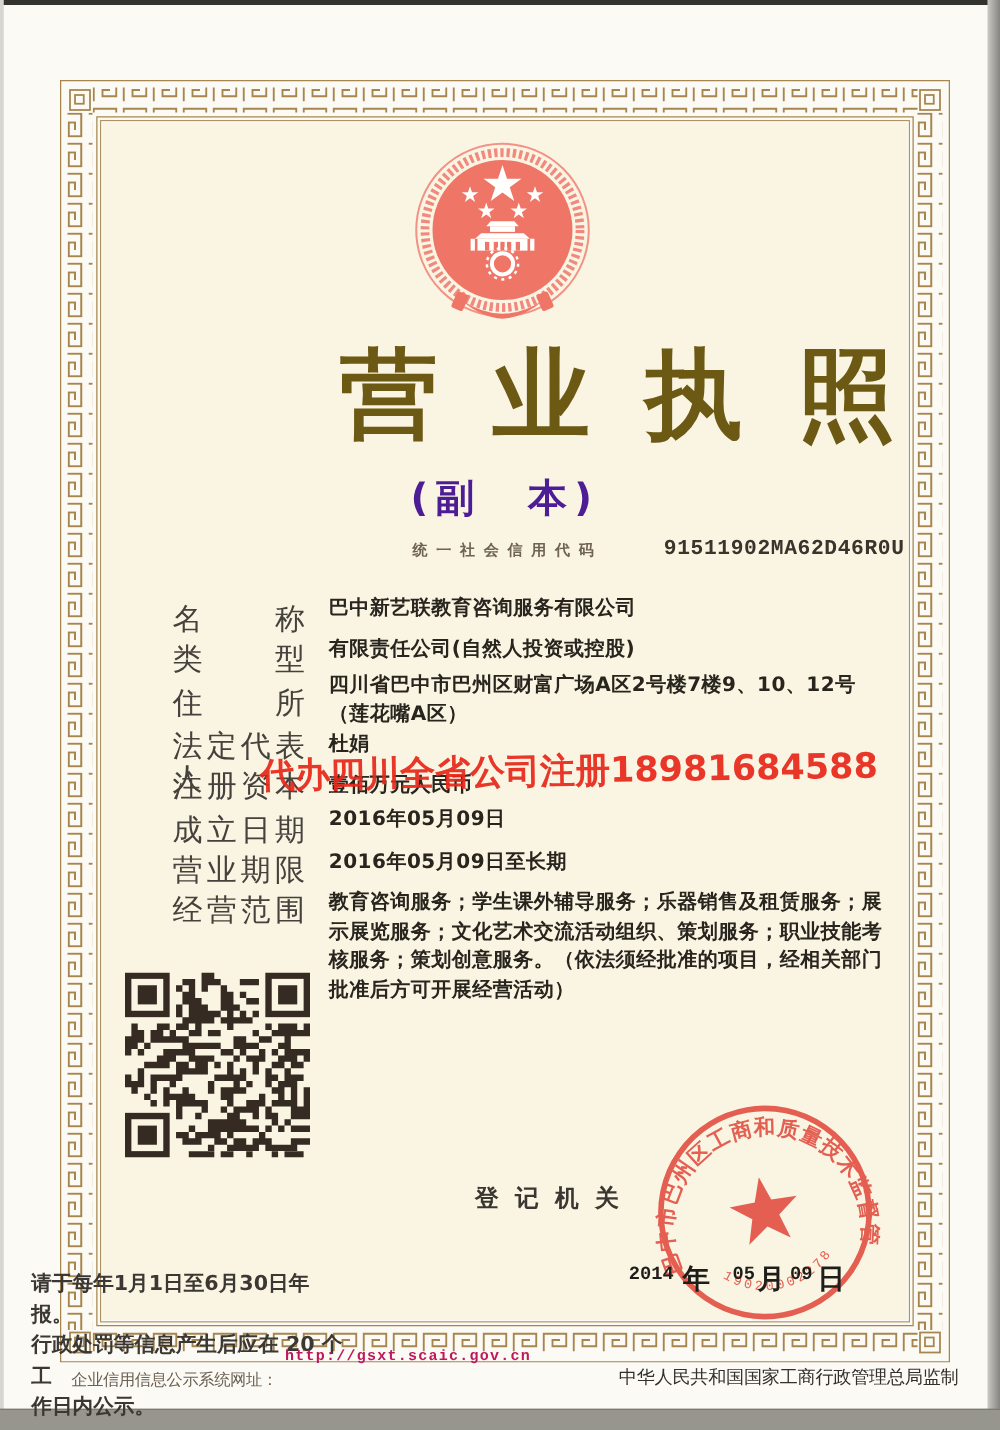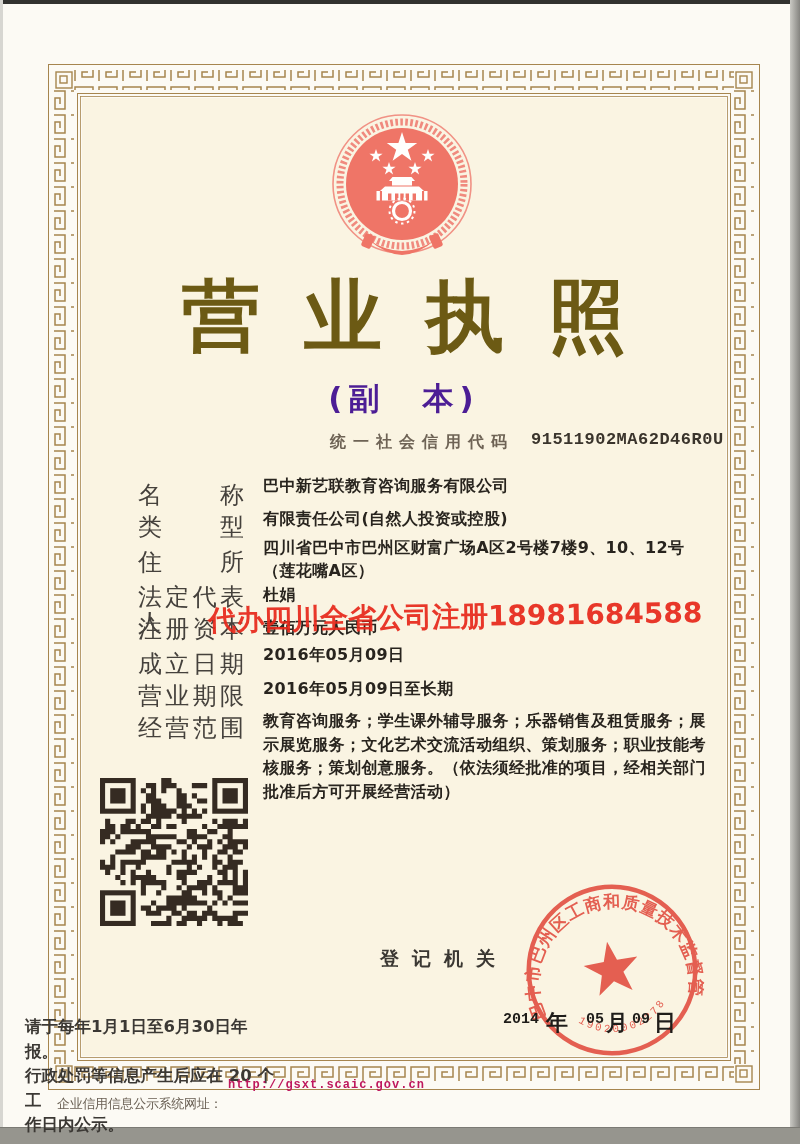--- a/index.html
+++ b/index.html
@@ -9,26 +9,26 @@
   .edge-top{position:absolute;left:0;top:0;width:800px;height:4px;background:#32322f;}
   .edge-left{position:absolute;left:0;top:0;width:3px;height:1144px;background:#d7d6d1;}
   .edge-right{position:absolute;right:0;top:0;width:10px;height:1144px;
               background:linear-gradient(90deg,#cac9c4,#84837f);}
   .edge-bottom{position:absolute;left:0;bottom:0;width:800px;height:16px;background:#96958e;
                border-top:1px solid #7b7a74;}
   
   .frame-svg{position:absolute;left:48px;top:64px;z-index:1;}
   .content{position:absolute;left:0;top:0;width:800px;height:1144px;z-index:2;}
   .emblem{position:absolute;left:327px;top:112px;z-index:2;}
-  .title{position:absolute;left:48px;top:276px;width:712px;text-align:center;
+  .title{position:absolute;left:48px;top:276px;width:712px;text-align:right;
          font-size:78px;font-weight:800;color:#6c5a14;letter-spacing:44px;padding-left:44px;
          box-sizing:border-box;line-height:1.05;}
   .subtitle{position:absolute;left:48px;top:378px;width:712px;text-align:center;
             font-size:31px;font-weight:700;color:#4c1d95;letter-spacing:6px;}
-  .code-label{position:absolute;left:330px;top:432px;font-size:16px;font-weight:700;
+  .code-label{position:absolute;left:330px;top:432px;font-size:12px;font-weight:700;
               color:#6e6355;letter-spacing:7px;}
   .code-value{position:absolute;left:531px;top:430px;font-family:"Liberation Mono",monospace;
               font-size:17px;font-weight:600;color:#3a342c;letter-spacing:.5px;}
   .flabel{position:absolute;left:138px;width:106px;font-size:24px;color:#45413c;
           text-align:justify;text-align-last:justify;line-height:1.1;}
   .fvalue{position:absolute;left:263px;width:450px;font-size:16px;line-height:22.5px;
           font-weight:700;color:#28241e;letter-spacing:.4px;}
   .watermark{position:absolute;left:208px;top:598px;font-size:28px;font-weight:700;
              color:#e7271a;transform:rotate(-0.9deg);white-space:nowrap;opacity:.92;z-index:6;}
   .reg-label{position:absolute;left:380px;top:946px;font-size:19px;color:#3a3732;
@@ -189,17 +189,18 @@
     <span class="date-part d-cjk" style="left:654px;top:1008px">日</span>
 
     <div class="annual">
       <div>请于每年1月1日至6月30日年报。</div>
       <div>行政处罚等信息产生后应在 20 个工</div>
       <div>作日内公示。</div>
     </div>
 
     <span class="site-label">企业信用信息公示系统网址：</span>
     <span class="site-url">http://gsxt.scaic.gov.cn</span>
+    <span class="issuer">中华人民共和国国家工商行政管理总局监制</span>
   </div>
 
   <div class="edge-right"></div>
   <div class="edge-bottom"></div>
 </div>
 
 </body></html>

